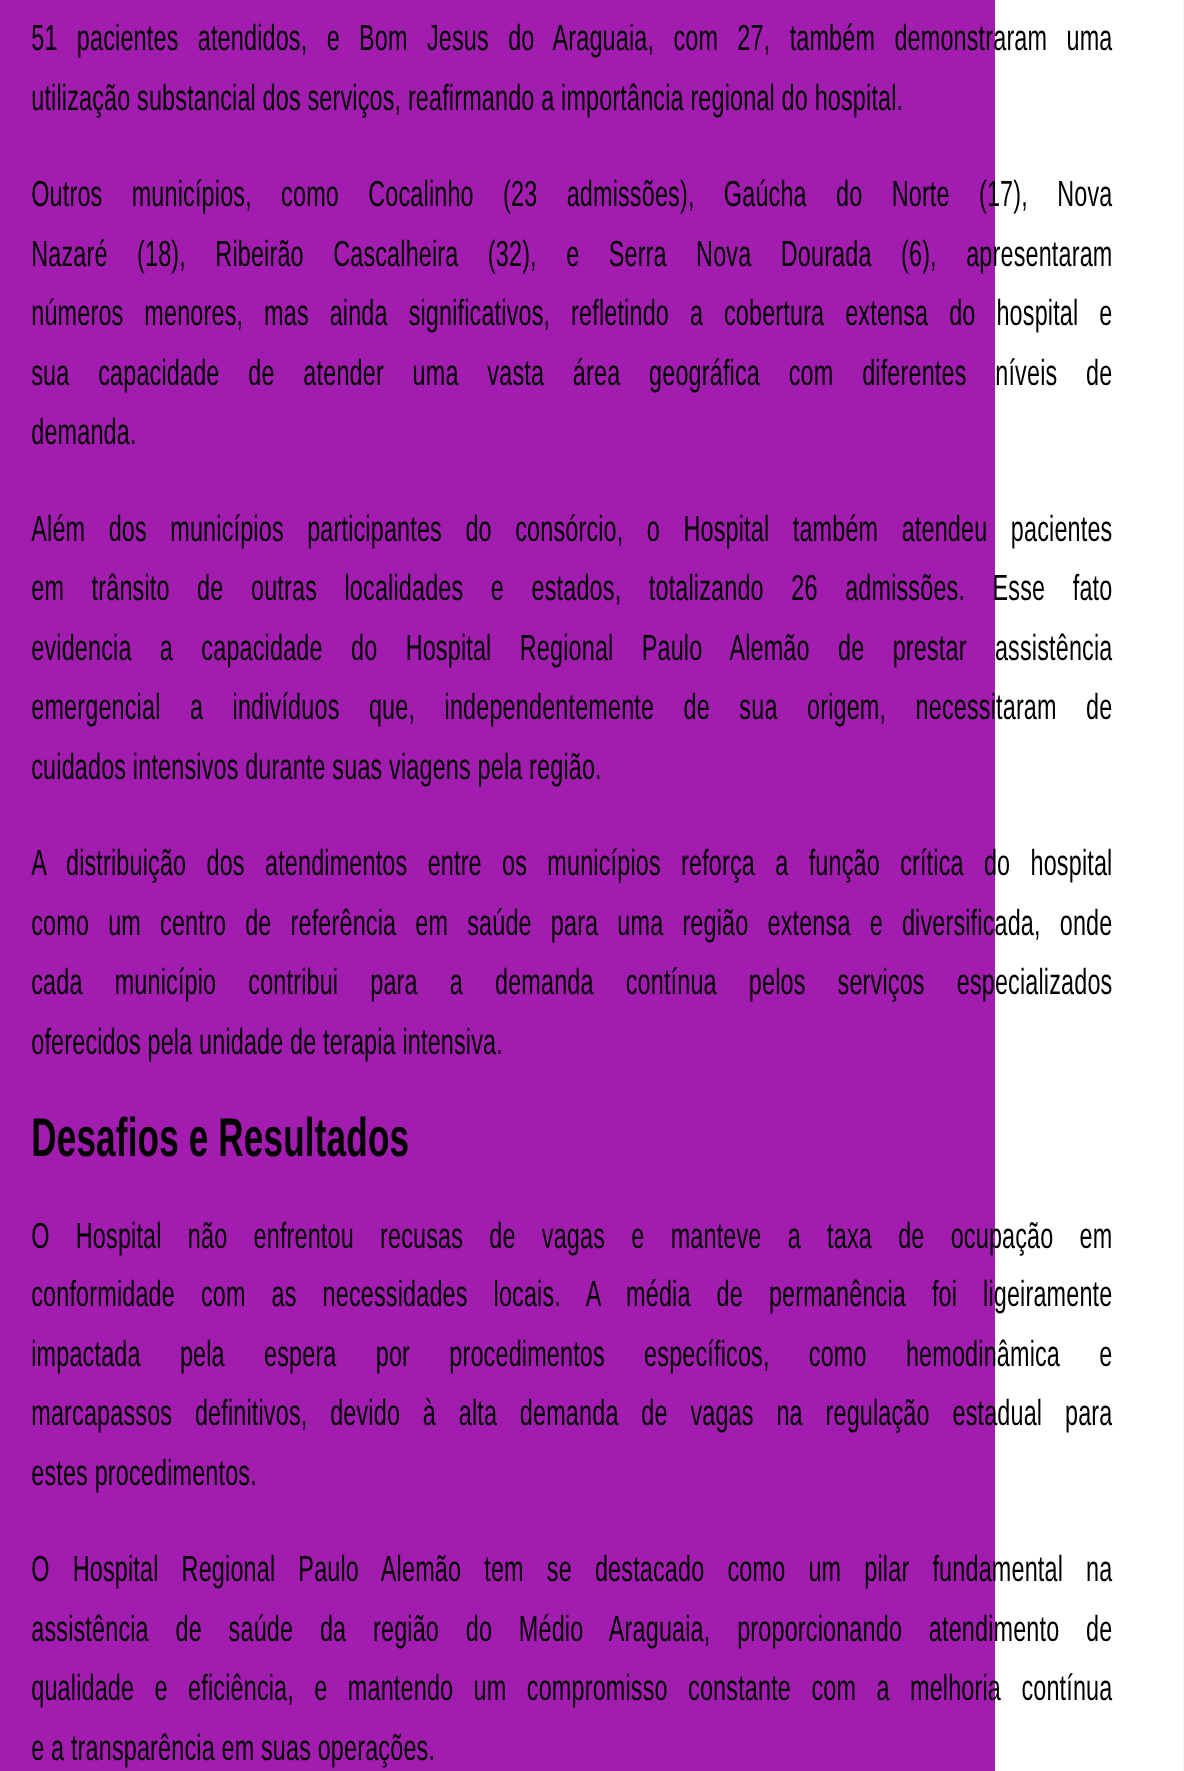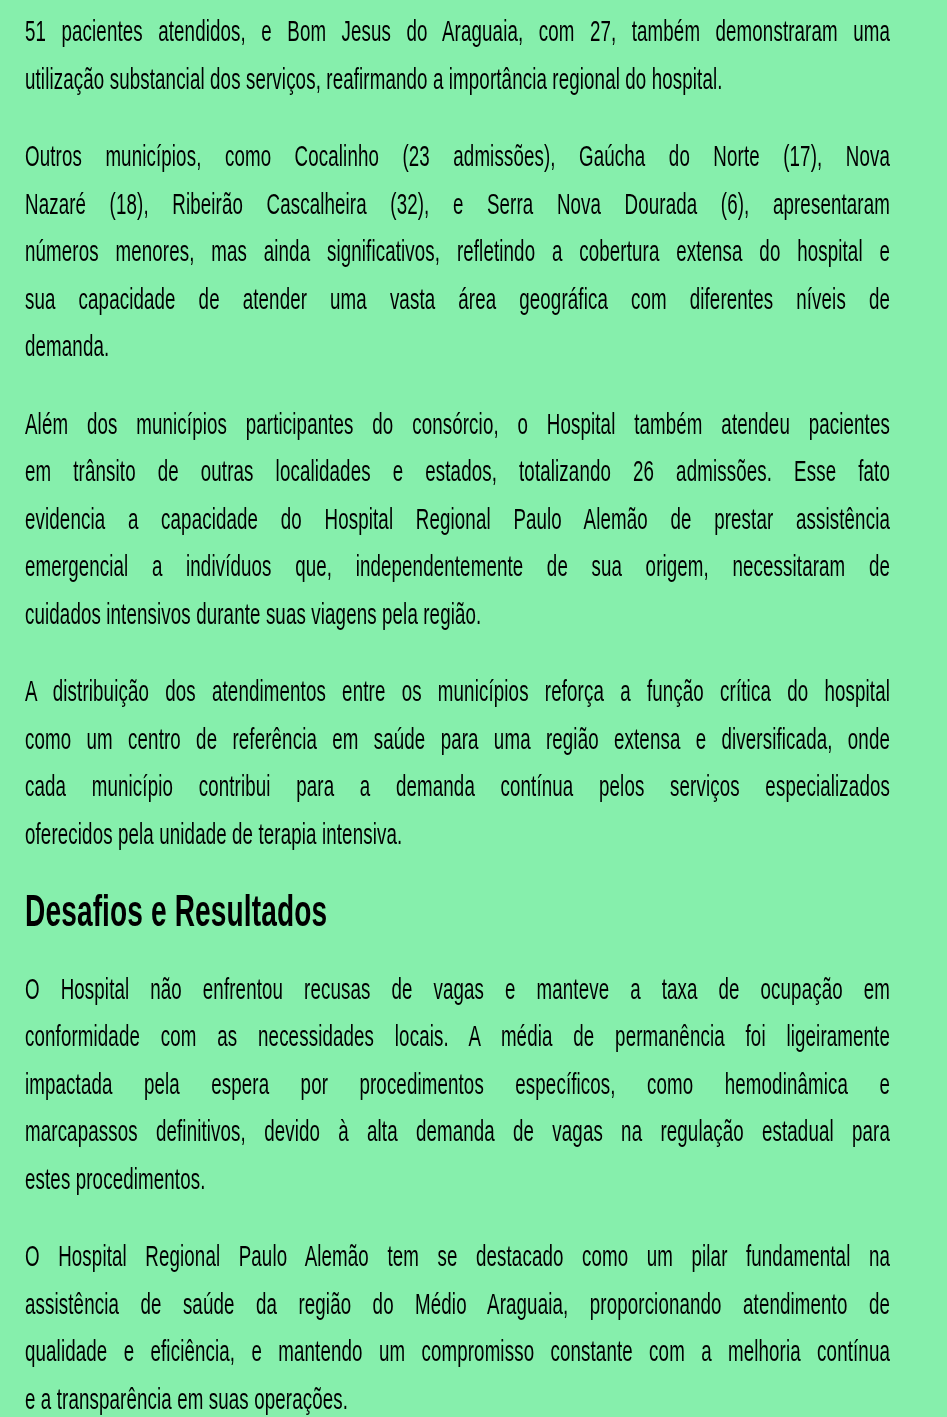--- a/index.html
+++ b/index.html
@@ -6,25 +6,25 @@
     margin: 0;
     padding: 0;
     background: #ffffff;
   }
   body {
     width: 947px;
     height: 1417px;
     overflow: hidden;
   }
   .page {
-    width: 947px;
+    width: 796px;
     height: 1417px;
     padding: 8px 0 0 25px;
     box-sizing: border-box;
-    background: #86efac;
+    background: #a21caf;
   }
   
   .doc {
     width: 1340px;
     transform: scaleX(0.6455);
     transform-origin: top left;
     font-family: "Liberation Sans", "DejaVu Sans", sans-serif;
     font-size: 29px;
     color: #000000;
     letter-spacing: 0.2px;

